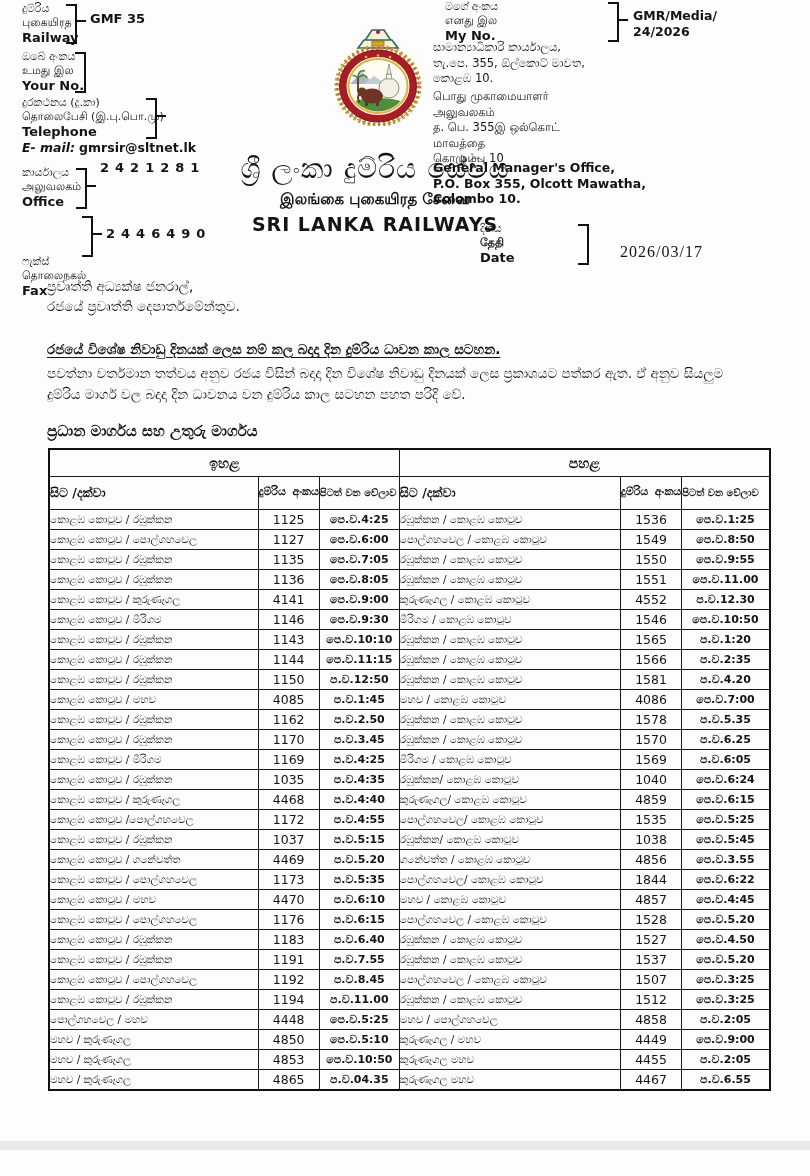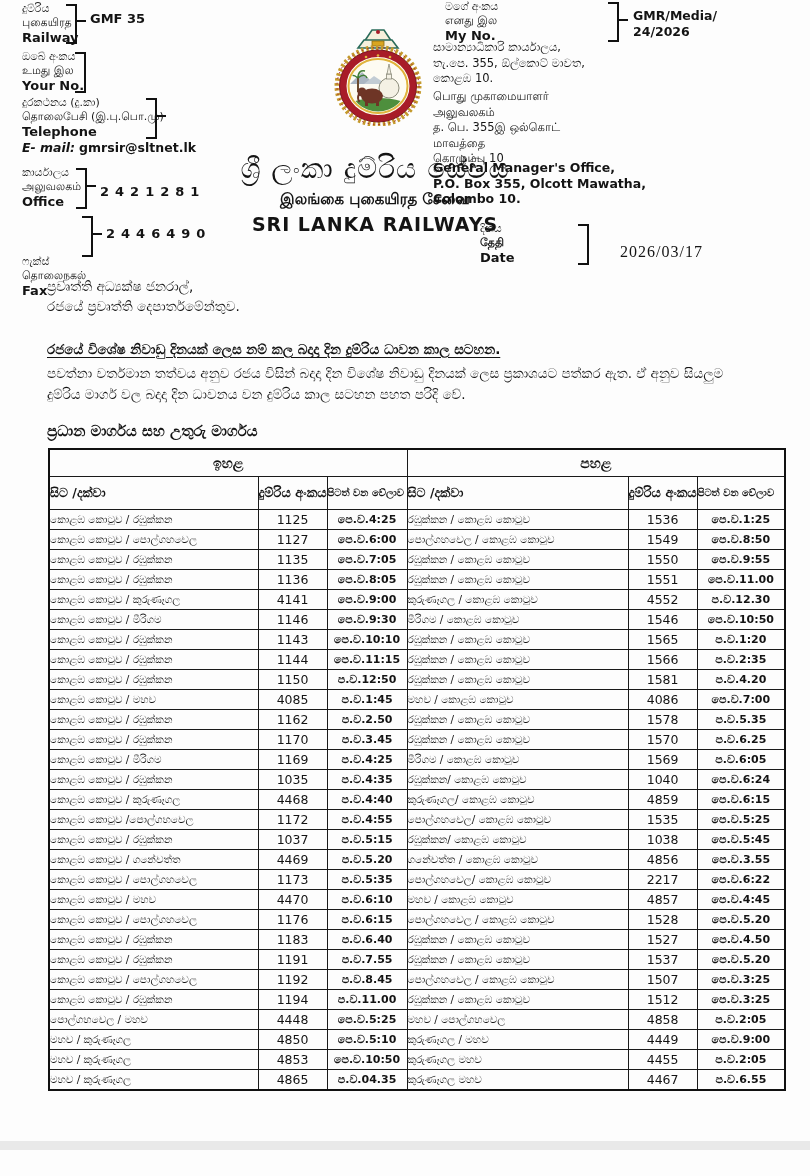--- a/index.html
+++ b/index.html
@@ -24,21 +24,21 @@
   .para { font-size:13.5px; line-height:21px; width:712px; }
   .section-title { font-size:15px; font-weight:bold; }
   .date-val { font-family:"Liberation Serif","DejaVu Serif",serif; font-size:16px; letter-spacing:1px; }
 
   table.tt { position:absolute; left:48px; top:448px; border-collapse:collapse; table-layout:fixed;
              border:2px solid #111; }
   table.tt th, table.tt td { border:1px solid #1a1a1a; padding:0; overflow:hidden; white-space:nowrap; }
   table.tt th.group { height:26px; font-size:14px; font-weight:bold; text-align:center; }
   table.tt tr.cols th { height:32px; vertical-align:middle; }
   th.h-route { text-align:left; padding-left:8px; font-size:12.5px; }
-  th.h-no { font-size:13px; font-weight:bold; line-height:1.25; white-space:normal; text-align:left; padding-left:3px; }
+  th.h-no { font-size:11px; font-weight:bold; line-height:1.25; white-space:normal; text-align:left; padding-left:3px;font-family:Liberation Mono, monospace; }
   th.h-time { font-size:10px; text-align:left; padding-left:6px; white-space:normal; line-height:1.2; }
   tbody.tt-body td { height:19px; line-height:19px; }
   td.c0, td.c3 { text-align:left; padding-left:7px; font-size:10.5px; }
   td.c1, td.c4 { text-align:center; font-size:12.5px; }
   td.c2, td.c5 { text-align:center; font-size:11px; font-weight:600; }
 </style>
 </head>
 <body>
 
 <div class="abs stack" style="left:22px; top:2px;">
@@ -70,21 +70,21 @@
   <span style="font-weight:bold;">gmrsir@sltnet.lk</span>
 </div>
 
 <div class="abs stack" style="left:22px; top:166px;">
   <div class="si-s">කාර්යාලය</div>
   <div class="ta-s">அலுவலகம்</div>
   <div class="en-s">Office</div>
 </div>
 <div class="abs bracket" style="left:76px; top:168px; height:37px;"></div>
 <div class="abs dash" style="left:86px; top:185px;"></div>
-<div class="abs num-spaced" style="left:100px; top:184px;">2421281</div>
+<div class="abs num-spaced" style="left:100px; top:160px;">2421281</div>
 
 <div class="abs stack" style="left:22px; top:214px;margin-top:41px;">
   <div class="si-s">ෆැක්ස්</div>
   <div class="ta-s">தொலைநகல்</div>
   <div class="en-s">Fax</div>
 </div>
 <div class="abs bracket" style="left:82px; top:216px; height:37px;"></div>
 <div class="abs dash" style="left:92px; top:233px;"></div>
 <div class="abs num-spaced" style="left:106px; top:226px;">2446490</div>
 
@@ -354,21 +354,21 @@
         <td class="c2">ප.ව.5.20</td>
         <td class="c3">ගනේවත්ත / කොළඹ කොටුව</td>
         <td class="c4">4856</td>
         <td class="c5">පෙ.ව.3.55</td>
       </tr>
       <tr>
         <td class="c0">කොළඹ කොටුව / පොල්ගහවෙල</td>
         <td class="c1">1173</td>
         <td class="c2">ප.ව.5:35</td>
         <td class="c3">පොල්ගහවෙල/ කොළඹ කොටුව</td>
-        <td class="c4">2217</td>
+        <td class="c4">1844</td>
         <td class="c5">පෙ.ව.6:22</td>
       </tr>
       <tr>
         <td class="c0">කොළඹ කොටුව / මහව</td>
         <td class="c1">4470</td>
         <td class="c2">ප.ව.6:10</td>
         <td class="c3">මහව / කොළඹ කොටුව</td>
         <td class="c4">4857</td>
         <td class="c5">පෙ.ව.4:45</td>
       </tr>

